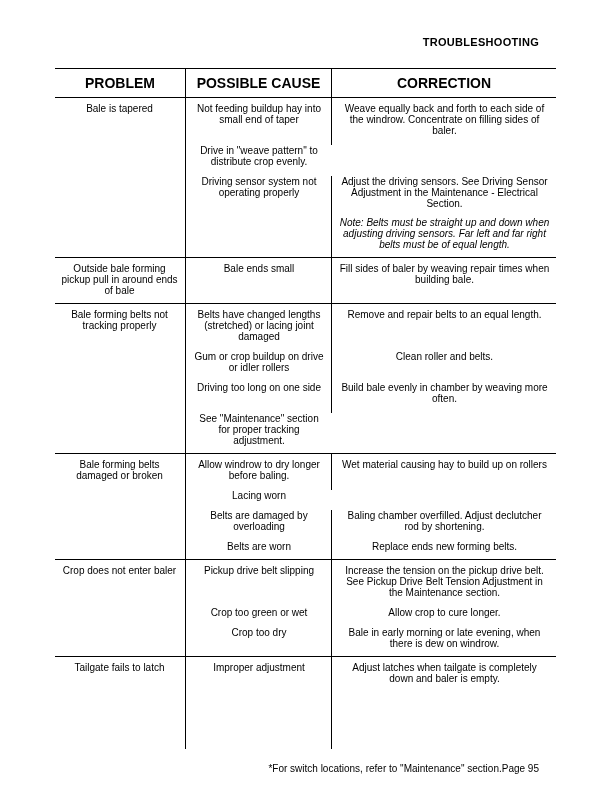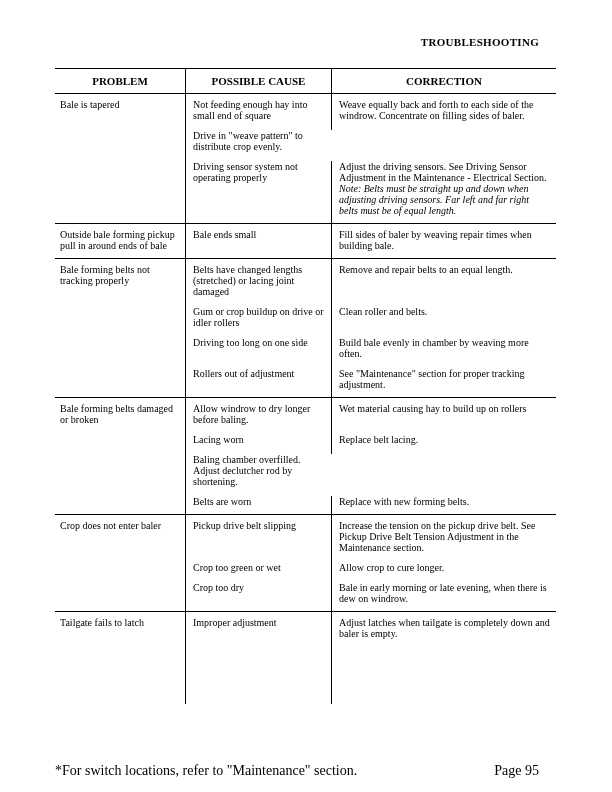--- a/index.html
+++ b/index.html
@@ -1,81 +1,81 @@
 <!DOCTYPE html>
 <html><head>
 <meta charset="utf-8">
 <style>
   * { margin:0; padding:0; box-sizing:border-box; }
   html, body {
     width:612px; height:792px;
     background:#ffffff; color:#000;
     font-family:"Liberation Sans","DejaVu Sans",sans-serif;
   }
-  .page { position:relative; width:596px; height:792px; overflow:hidden; background:#fff;font-family:Liberation Serif, serif; }
+  .page { position:relative; width:596px; height:792px; overflow:hidden; background:#fff; }
 
   .doc-header {
     position:absolute; top:36px; right:57px;
     font-size:11px; font-weight:bold; letter-spacing:0.3px;
   }
 
   .ts-table { position:absolute; top:68px; left:55px; width:501px; }
 
   .header-row {
     display:grid; grid-template-columns:130px 146px 225px;
     border-top:1px solid #000;
   }
   .header-cell {
-    text-align:center; font-weight:bold; font-size:11px;
+    text-align:center; font-weight:bold; font-size:14px;
     padding:6px 4px 6px 4px;
   }
   .header-cell.bordered { border-left:1px solid #000; }
 
   .group { border-top:1px solid #000; }
 
-  .subrow { display:grid; grid-template-columns:130px 146px 225px; }
+  .subrow { display:grid; grid-template-columns:130px 146px 225px;text-align:center; }
   .cell {
     font-size:10px; line-height:11px;
     padding:0 6px 9px 7px;
   }
   .subrow.first .cell { padding-top:5px; }
   .subrow.last .cell { padding-bottom:7px; }
   .cell.cause, .cell.correction { border-left:1px solid #000; }
   .cell.problem { padding-left:5px; }
 
-  .note { font-style:italic; }
+  .note { font-style:italic;margin-top:8px; }
 
   .subrow.spacer { height:56px; }
   .subrow.spacer .cell { padding:0; }
 
   .footer {
     position:absolute; left:55px; right:57px; top:763px;
-    display:flex; justify-content:space-between;
-    font-size:14px;
+    display:flex; justify-content:flex-end;
+    font-size:10px;
   }
 </style>
 </head>
 <body>
 
 <div class="page">
 
   <div class="doc-header">TROUBLESHOOTING</div>
 
   <div class="ts-table">
 
     <div class="header-row">
       <div class="header-cell">PROBLEM</div>
       <div class="header-cell bordered">POSSIBLE CAUSE</div>
       <div class="header-cell bordered">CORRECTION</div>
     </div>
 
     <div class="group">
       <div class="subrow first">
         <div class="cell problem">Bale is tapered</div>
-        <div class="cell cause">Not feeding enough hay into small end of square</div>
+        <div class="cell cause">Not feeding buildup hay into small end of taper</div>
         <div class="cell correction">Weave equally back and forth to each side of the windrow. Concentrate on filling sides of baler.</div>
       </div>
       <div class="subrow">
         <div class="cell problem"></div>
         <div class="cell correction">Drive in "weave pattern" to distribute crop evenly.</div>
       </div>
       <div class="subrow last">
         <div class="cell problem"></div>
         <div class="cell cause">Driving sensor system not operating properly</div>
         <div class="cell correction">
@@ -104,44 +104,43 @@
         <div class="cell cause">Gum or crop buildup on drive or idler rollers</div>
         <div class="cell correction">Clean roller and belts.</div>
       </div>
       <div class="subrow">
         <div class="cell problem"></div>
         <div class="cell cause">Driving too long on one side</div>
         <div class="cell correction">Build bale evenly in chamber by weaving more often.</div>
       </div>
       <div class="subrow last">
         <div class="cell problem"></div>
-        <div class="cell cause">Rollers out of adjustment</div>
         <div class="cell correction">See "Maintenance" section for proper tracking adjustment.</div>
       </div>
     </div>
 
     <div class="group">
       <div class="subrow first">
         <div class="cell problem">Bale forming belts damaged or broken</div>
         <div class="cell correction">Allow windrow to dry longer before baling.</div>
         <div class="cell cause">Wet material causing hay to build up on rollers</div>
       </div>
       <div class="subrow">
         <div class="cell problem"></div>
         <div class="cell cause">Lacing worn</div>
-        <div class="cell correction">Replace belt lacing.</div>
       </div>
       <div class="subrow">
         <div class="cell problem"></div>
+        <div class="cell cause">Belts are damaged by overloading</div>
         <div class="cell correction">Baling chamber overfilled. Adjust declutcher rod by shortening.</div>
       </div>
       <div class="subrow last">
         <div class="cell problem"></div>
         <div class="cell cause">Belts are worn</div>
-        <div class="cell correction">Replace with new forming belts.</div>
+        <div class="cell correction">Replace ends new forming belts.</div>
       </div>
     </div>
 
     <div class="group">
       <div class="subrow first">
         <div class="cell problem">Crop does not enter baler</div>
         <div class="cell cause">Pickup drive belt slipping</div>
         <div class="cell correction">Increase the tension on the pickup drive belt. See Pickup Drive Belt Tension Adjustment in the Maintenance section.</div>
       </div>
       <div class="subrow">

